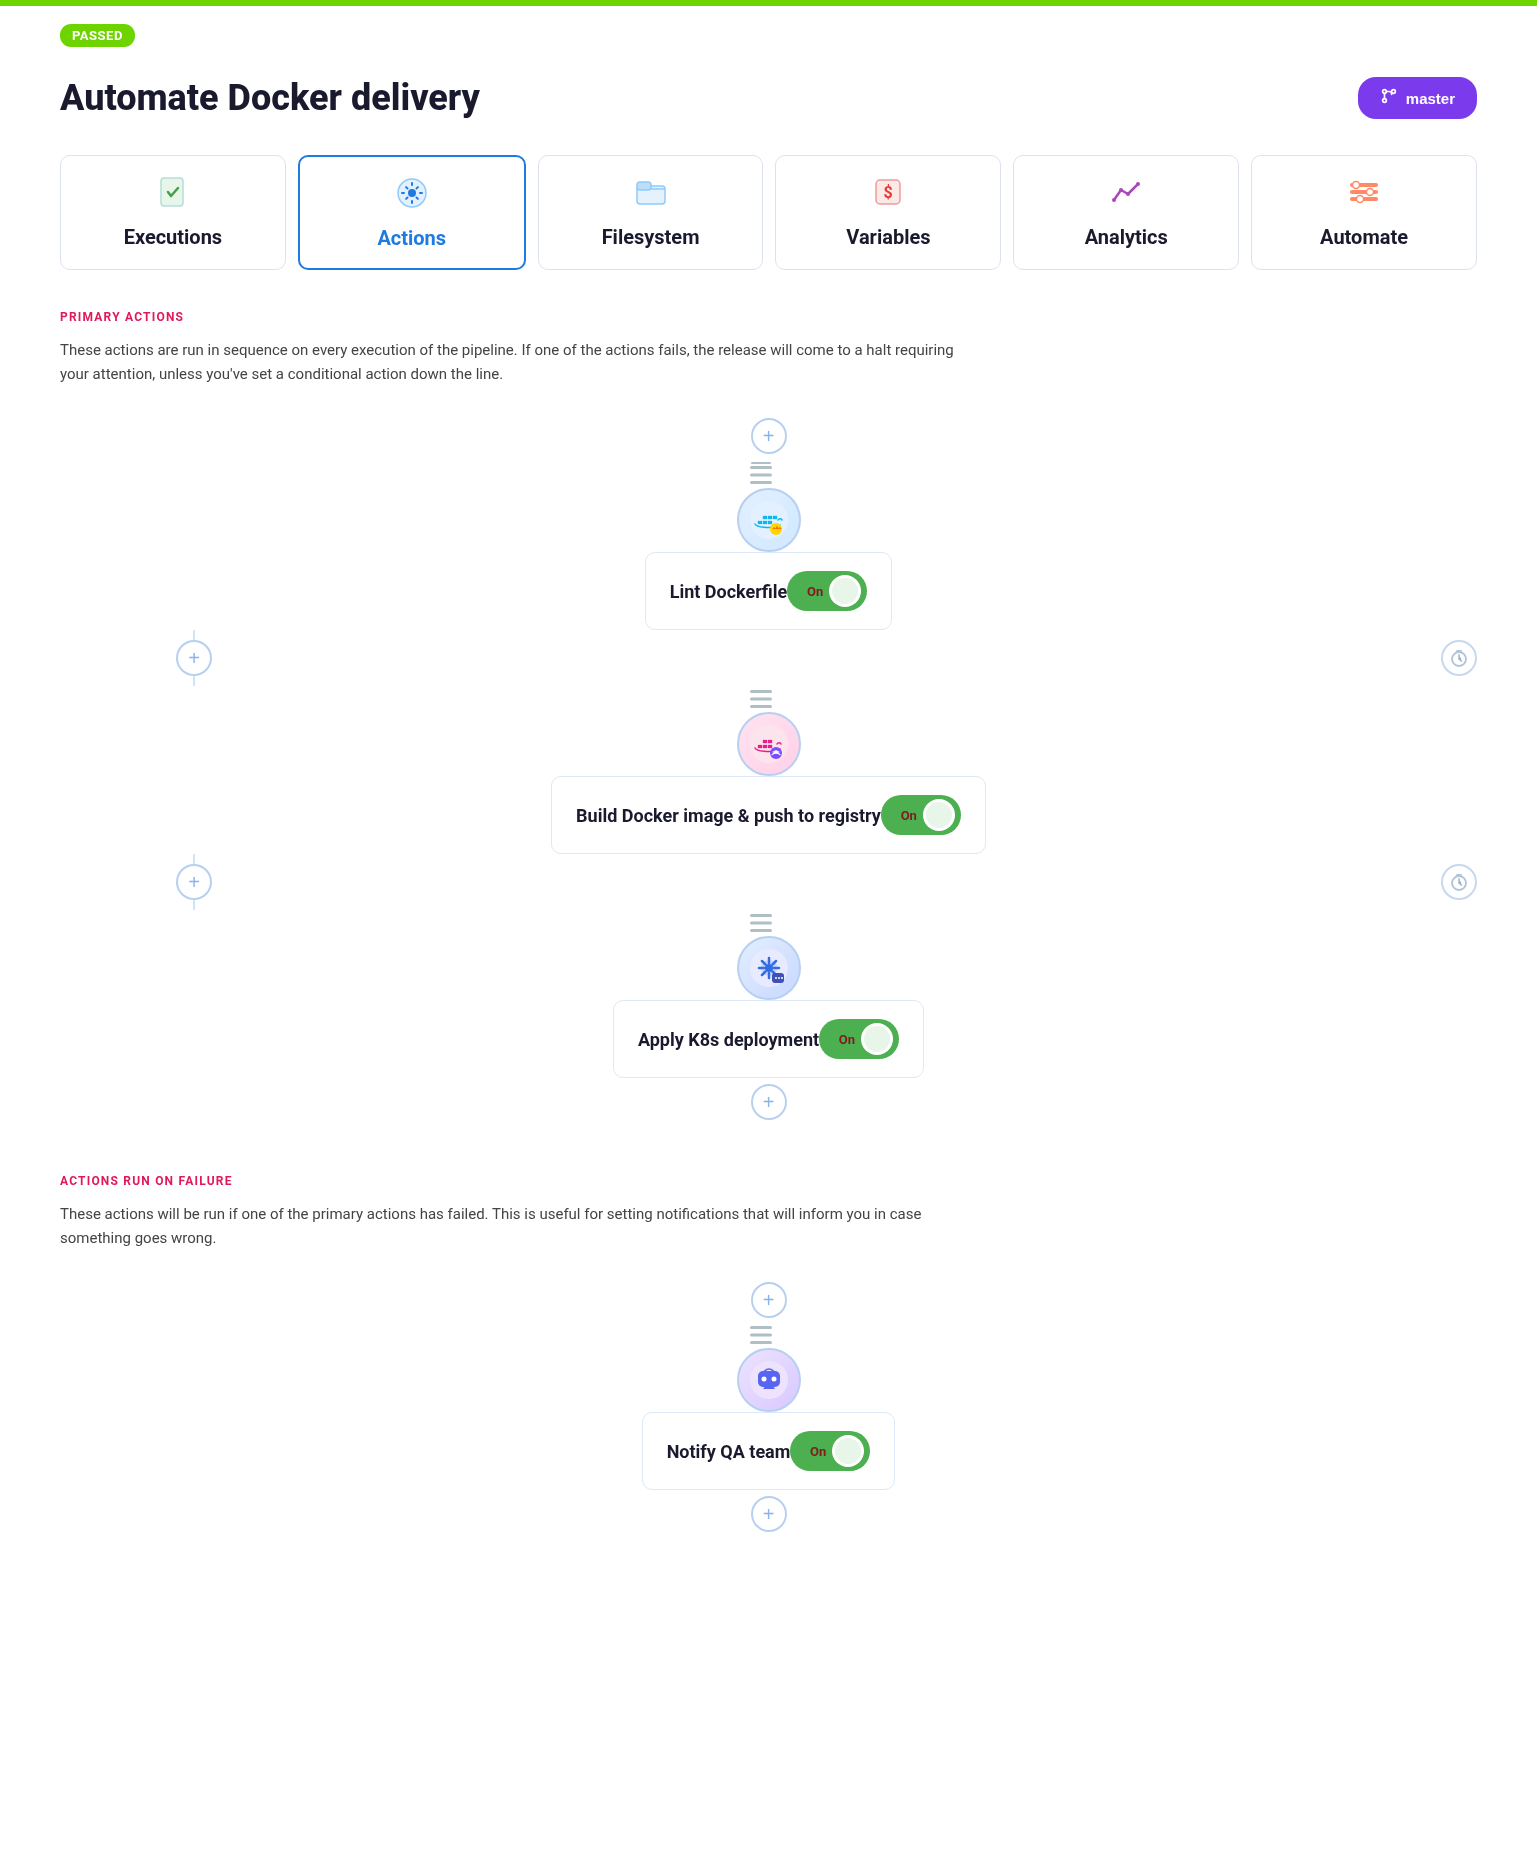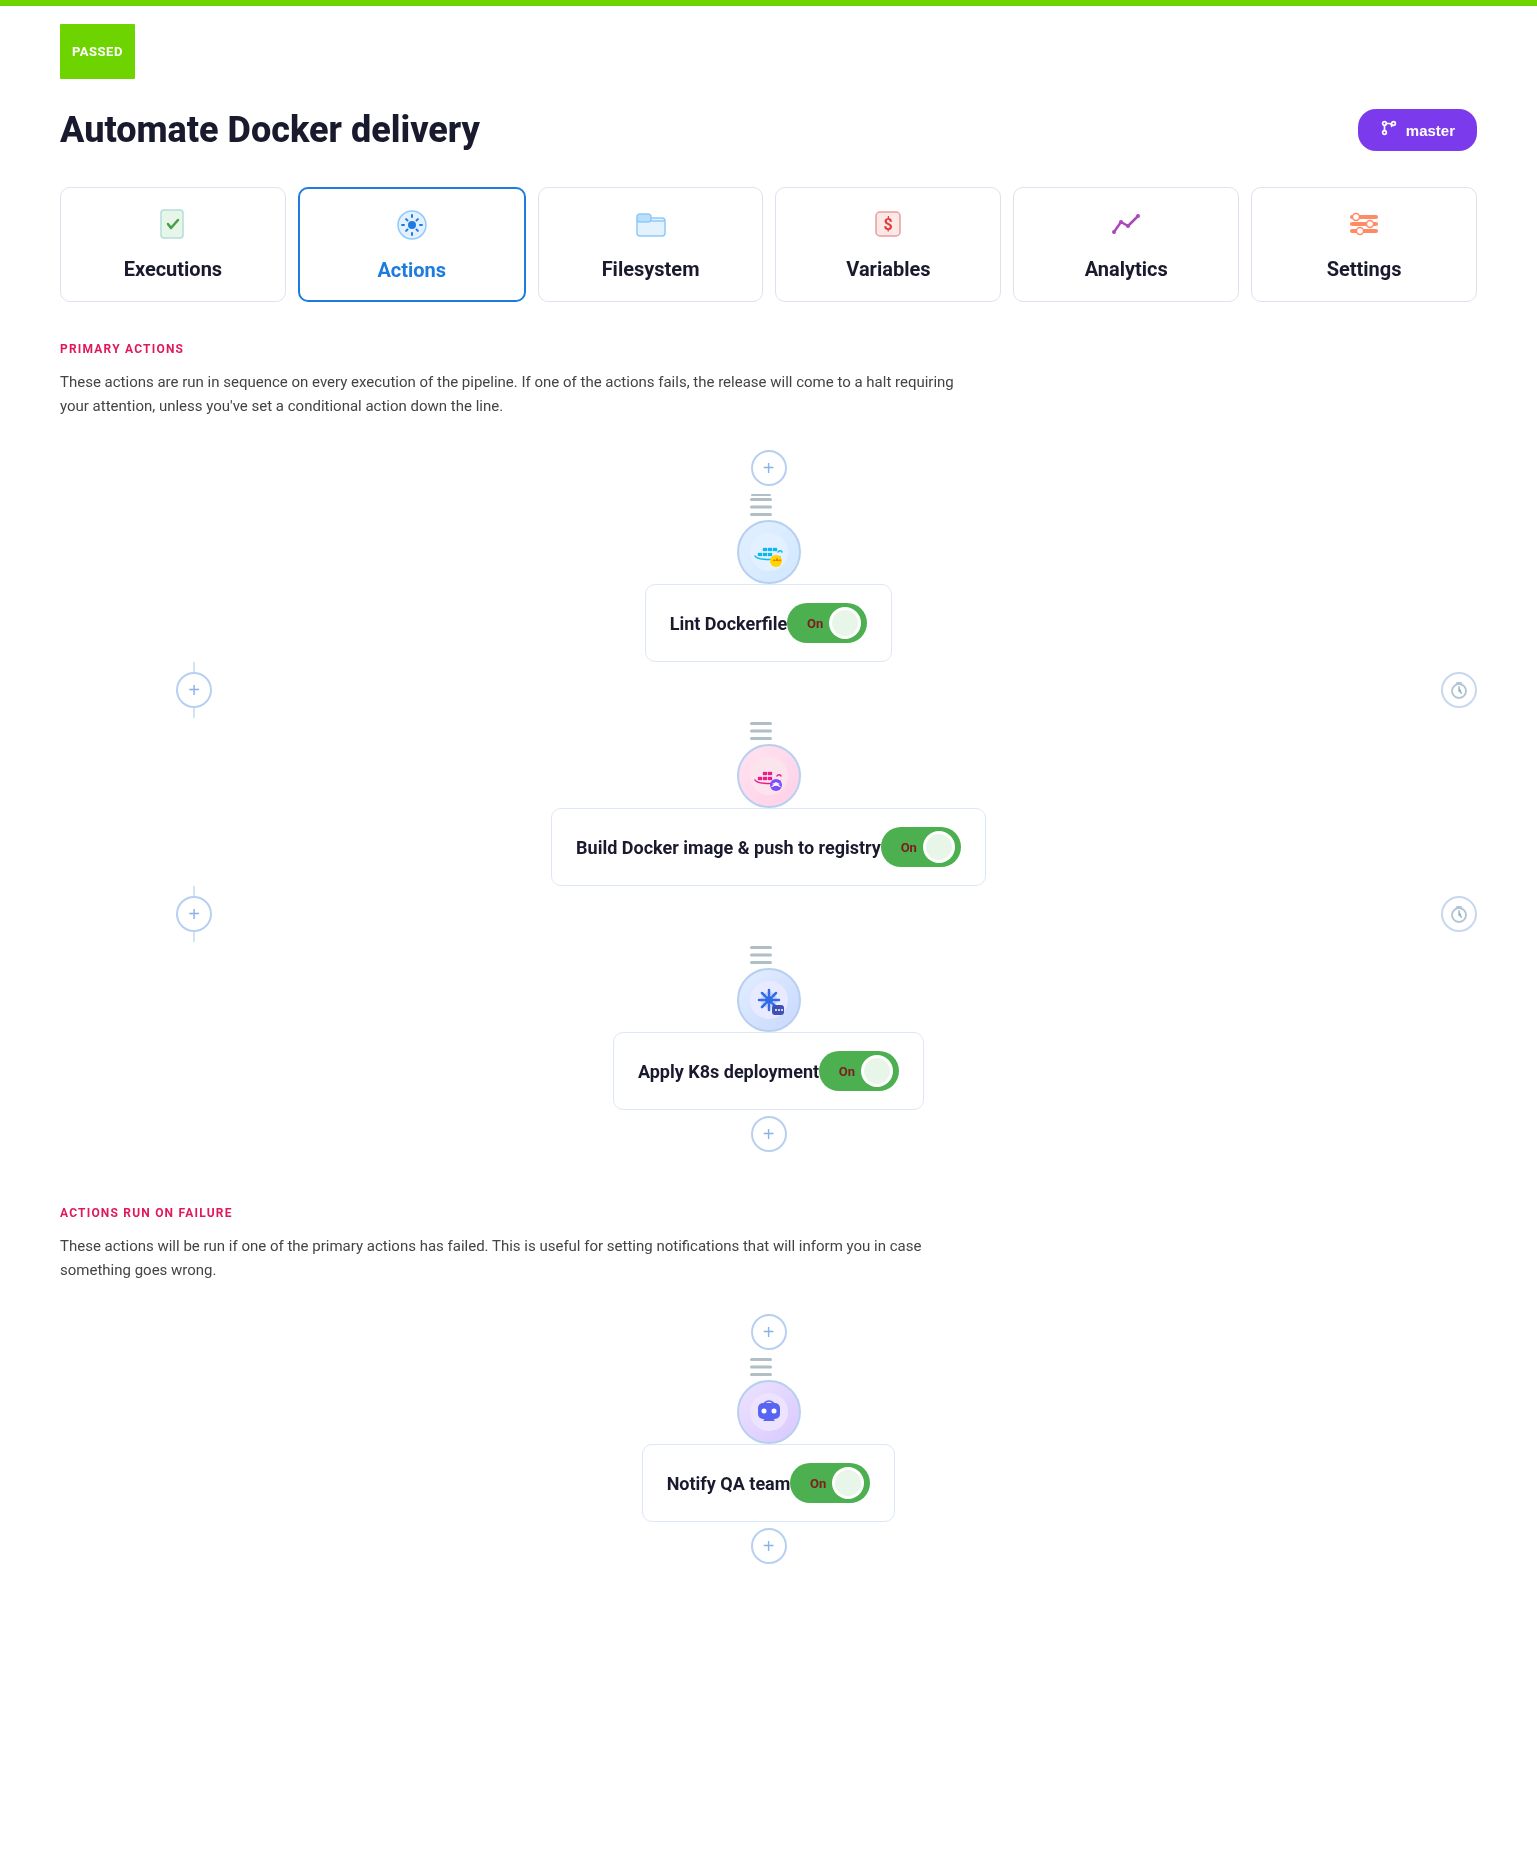--- a/index.html
+++ b/index.html
@@ -16,22 +16,22 @@
       background: #6dd400;
       width: 100%;
     }
 
     .passed-badge {
       display: inline-block;
       background: #6dd400;
       color: #fff;
       font-size: 13px;
       font-weight: 700;
-      padding: 20px 12px;
-      border-radius: 1px;
+      padding: 4px 12px;
+      border-radius: 11px;
       margin: 18px 0 0 60px;
       letter-spacing: 0.5px;
     }
 
     .main-content {
       padding: 30px 60px 60px 60px;
     }
 
     .page-header {
       display: flex;
@@ -366,21 +366,21 @@
       <span class="tab-icon">
         <svg width="36" height="36" viewBox="0 0 36 36">
           <rect x="4" y="9" width="28" height="4" rx="2" fill="#ff8a65"></rect>
           <rect x="4" y="16" width="28" height="4" rx="2" fill="#ff8a65"></rect>
           <rect x="4" y="23" width="28" height="4" rx="2" fill="#ff8a65"></rect>
           <circle cx="10" cy="11" r="3.5" fill="#fff" stroke="#ff8a65" stroke-width="1.5"></circle>
           <circle cx="24" cy="18" r="3.5" fill="#fff" stroke="#ff8a65" stroke-width="1.5"></circle>
           <circle cx="14" cy="25" r="3.5" fill="#fff" stroke="#ff8a65" stroke-width="1.5"></circle>
         </svg>
       </span>
-      <span class="tab-label">Settings</span>
+      <span class="tab-label">Automate</span>
     </div>
 
   </div>
 
   <div>
     <div class="section-title">PRIMARY ACTIONS</div>
     <p class="section-desc">These actions are run in sequence on every execution of the pipeline. If one of the actions fails, the release will come to a halt requiring your attention, unless you've set a conditional action down the line.</p>
 
     <div class="actions-list">
 

